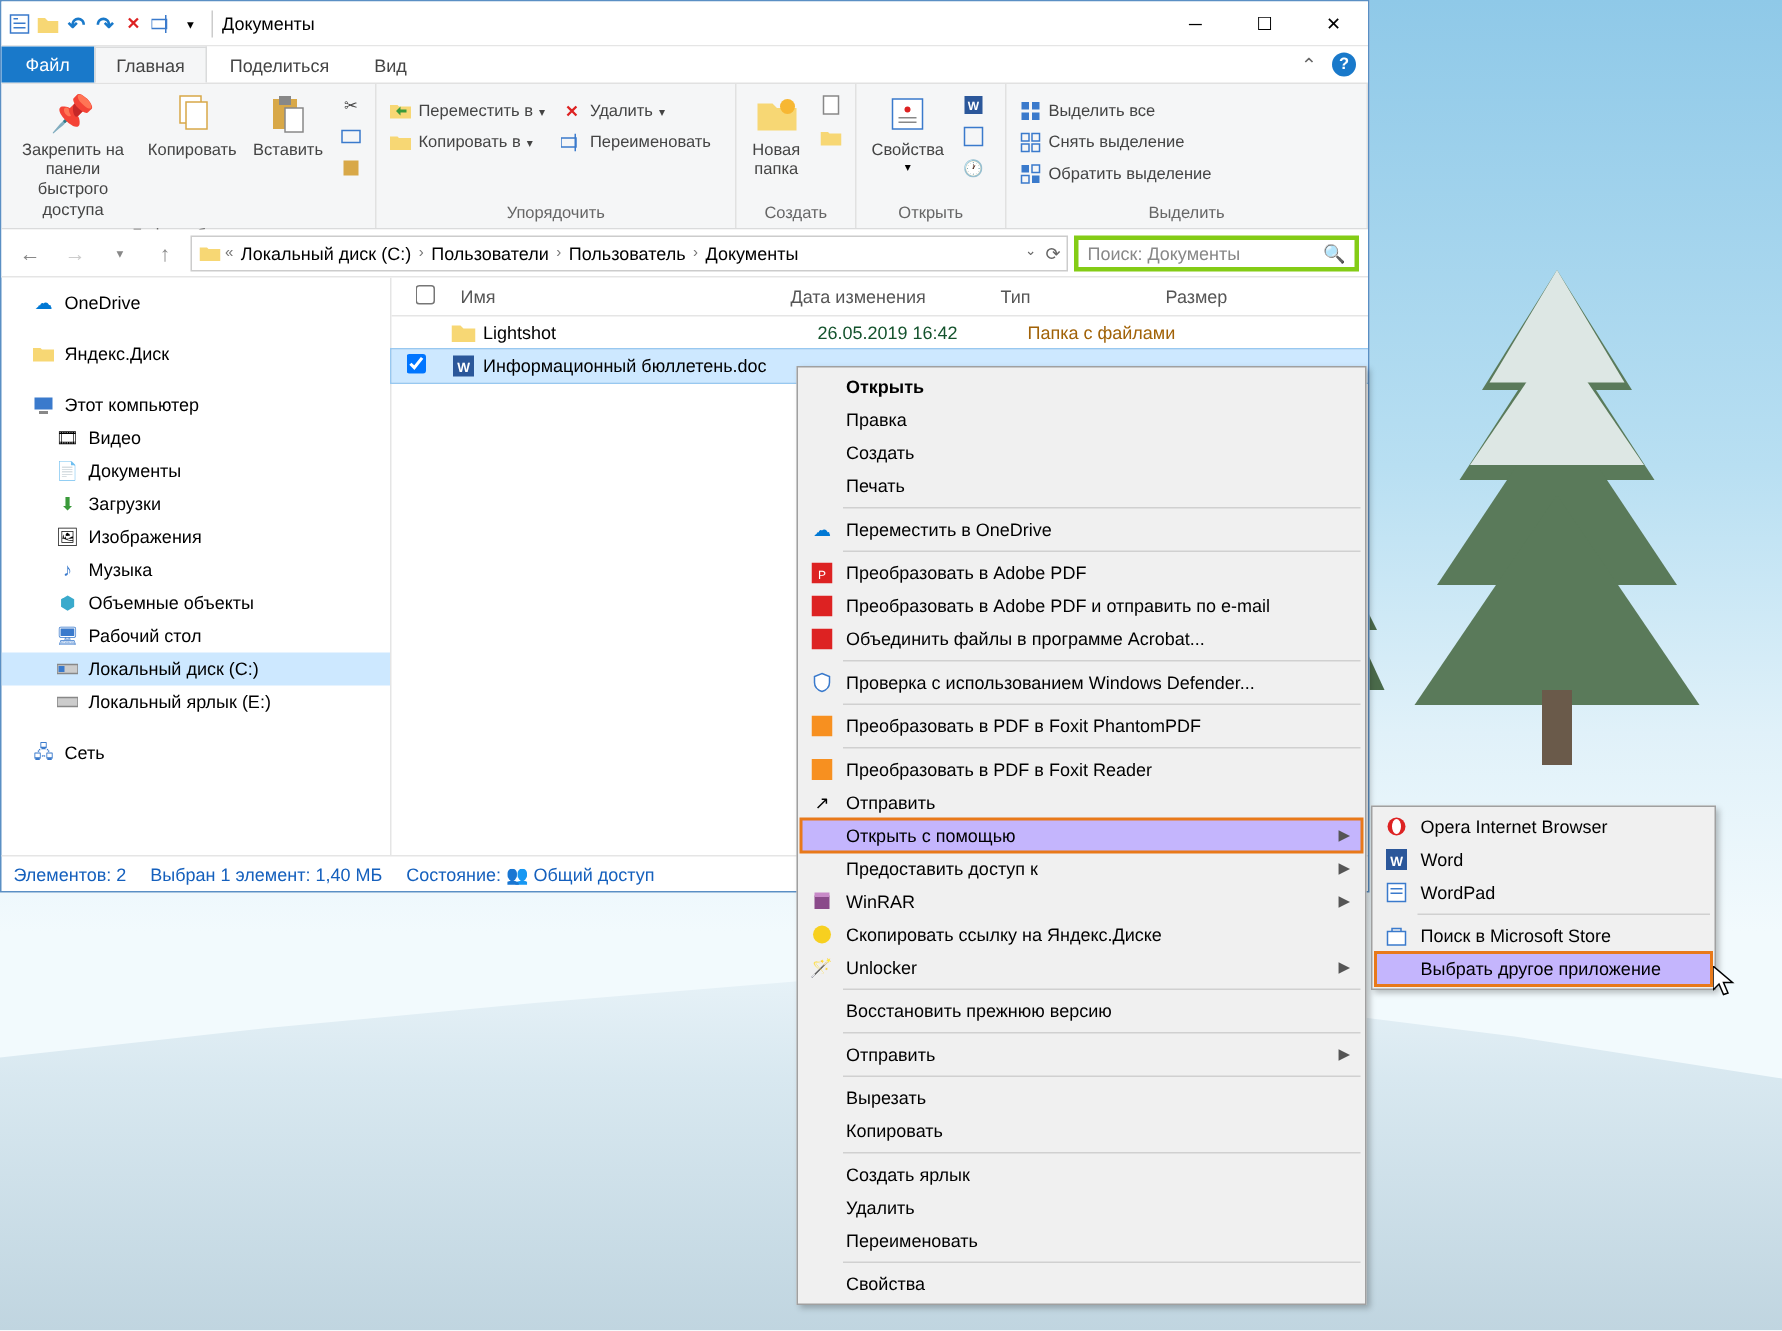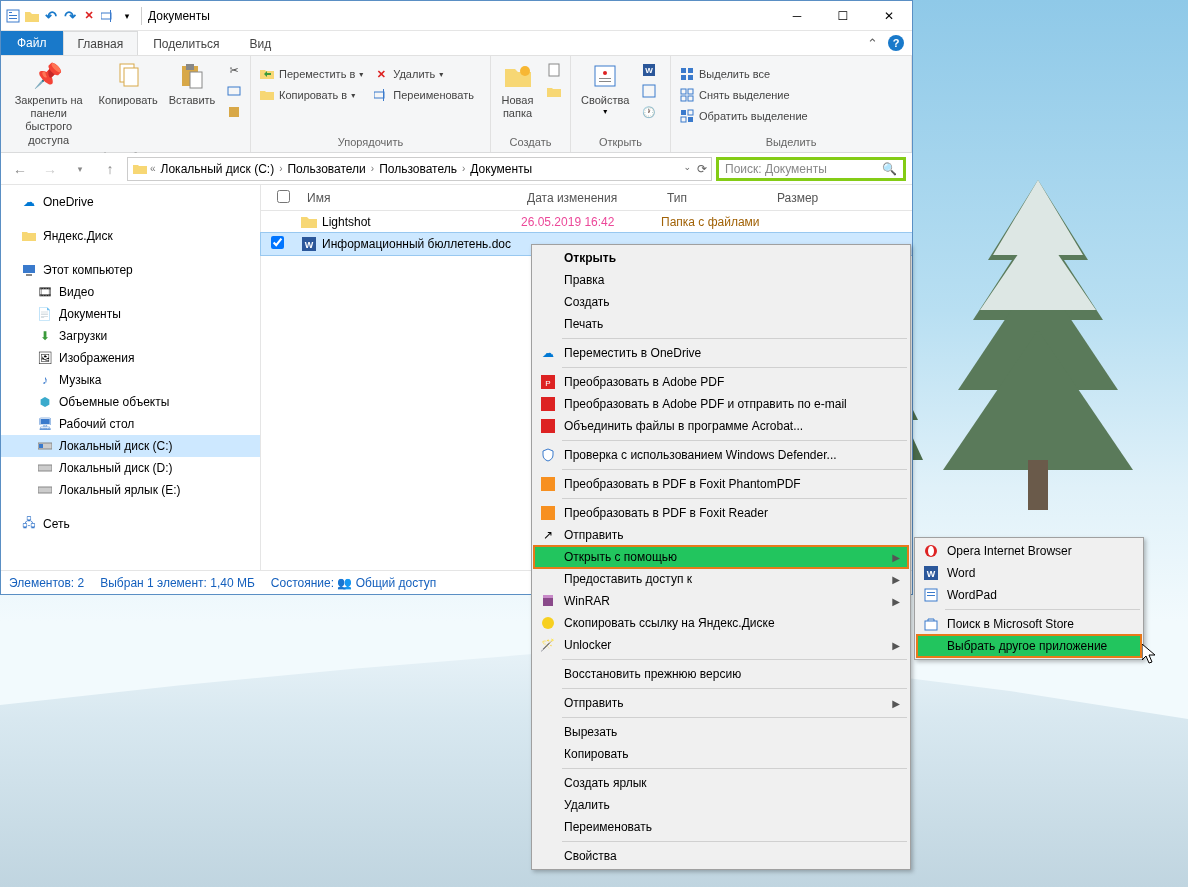--- a/index.html
+++ b/index.html
@@ -55,35 +55,35 @@
 .nav-gap { height: 12px; }
 
 .content-pane { flex: 1; display: flex; flex-direction: column; }
 .col-headers { height: 26px; display: flex; align-items: center; border-bottom: 1px solid #e5e5e5; font-size: 12px; color: #555; padding-left: 10px; }
 .col-h { padding: 0 6px; }
 .col-h:nth-child(1){width:30px;} .col-h:nth-child(2){width:220px;} .col-h:nth-child(3){width:140px;} .col-h:nth-child(4){width:110px;} .col-h:nth-child(5){width:80px;}
 .file-list { flex: 1; font-size: 12px; }
 .file-row { display: flex; align-items: center; padding: 2px 0 2px 10px; height: 22px; }
 .file-row .cb { width: 30px; }
 .file-row .nm { width: 220px; display: flex; align-items: center; gap: 5px; }
-.file-row .dt { width: 140px; color: #ec4899; }
+.file-row .dt { width: 140px; color: #14532d; margin-left: 24px; }
 .file-row .tp { width: 110px; color: #a16207; }
 .file-row.selected { background: #cde8ff; outline: 1px solid #98c8f0; }
 .fico { width: 16px; height: 16px; display: inline-flex; align-items: center; justify-content: center; }
 
 .status-bar { height: 24px; border-top: 1px solid #e5e5e5; display: flex; align-items: center; font-size: 12px; color: #1560bd; padding: 0 8px; gap: 16px; }
 .status-right { margin-left: auto; display: flex; gap: 4px; }
 .sb-ico { width: 20px; height: 20px; border: 1px solid #ccc; display: flex; align-items: center; justify-content: center; font-size: 10px; }
 
 .context-menu { position: absolute; background: #f0f0f0; border: 1px solid #a0a0a0; box-shadow: 2px 2px 4px rgba(0,0,0,0.25); font-size: 12px; z-index: 100; padding: 2px; }
 .cm-item { display: flex; align-items: center; padding: 4px 26px 4px 30px; white-space: nowrap; position: relative; color: #000; min-width: 310px; }
 .cm-item .cm-ico { position: absolute; left: 6px; width: 16px; height: 16px; display: flex; align-items: center; justify-content: center; font-size: 12px; }
 .cm-item .cm-arrow { position: absolute; right: 8px; font-size: 10px; color: #555; }
 .cm-item.bold { font-weight: 600; }
-.cm-item.hover { background: #22c55e; }
+.cm-item.hover { background: #c4b5fd; }
 .cm-sep { height: 1px; background: #d0d0d0; margin: 3px 1px 3px 28px; }
 .highlight-orange { outline: 2px solid #e8791a; outline-offset: -1px; }
 
 .submenu { min-width: 230px; }
 .submenu .cm-item { min-width: 210px; }
 
 .cursor { position: absolute; width: 16px; height: 22px; z-index: 200; }
 
 
 svg { display: block; }
@@ -456,28 +456,20 @@
             </svg>
           </span>
           <span>Локальный диск (C:)</span>
         </div>
       <div class="nav-item sub">
           <span class="nico">
             <svg width="14" height="10">
               <rect x="0" y="2" width="14" height="6" fill="#ccc" stroke="#888"></rect>
             </svg>
           </span>
-          <span>Локальный диск (D:)</span>
-        </div>
-      <div class="nav-item sub">
-          <span class="nico">
-            <svg width="14" height="10">
-              <rect x="0" y="2" width="14" height="6" fill="#ccc" stroke="#888"></rect>
-            </svg>
-          </span>
           <span>Локальный ярлык (E:)</span>
         </div>
       <div class="nav-gap"></div>
       <div class="nav-item">
           <span class="nico" style="color:#3a7acc;">🖧</span>
           <span>Сеть</span>
         </div>
     </div>
 
     <div class="content-pane">

